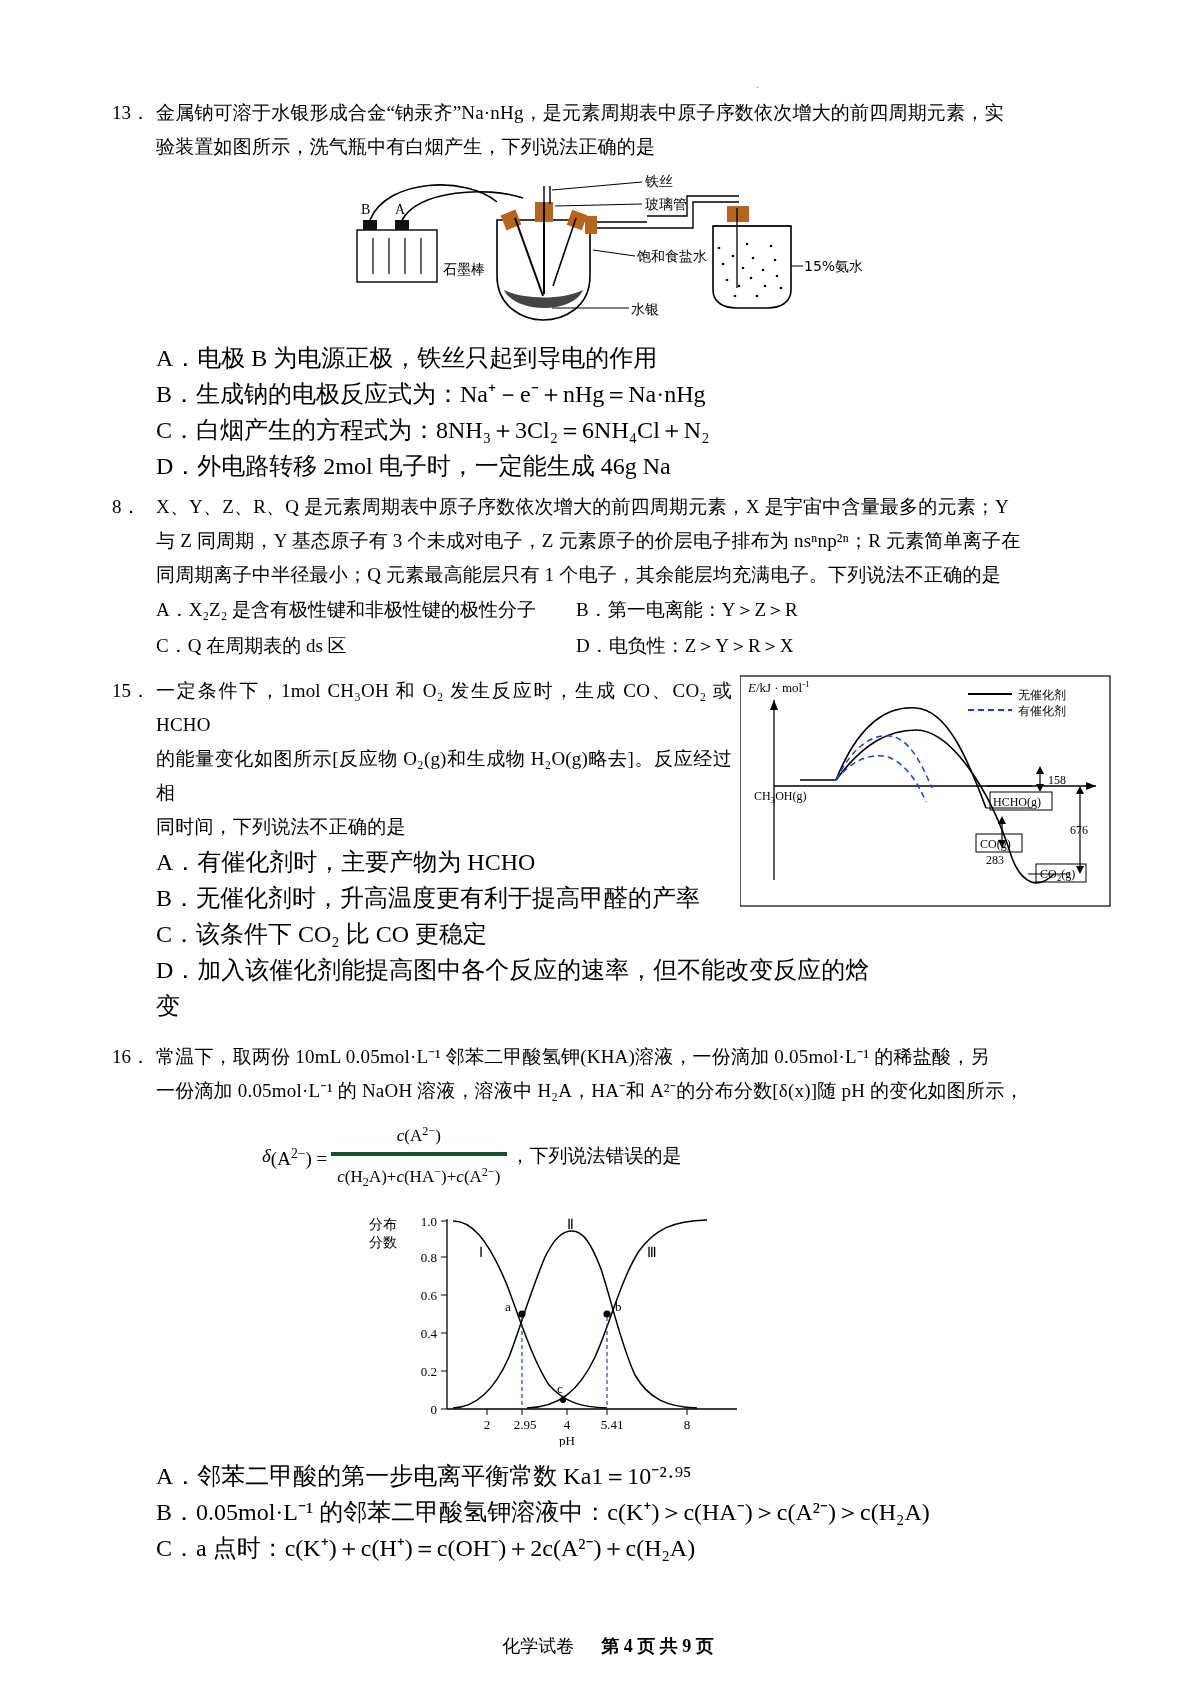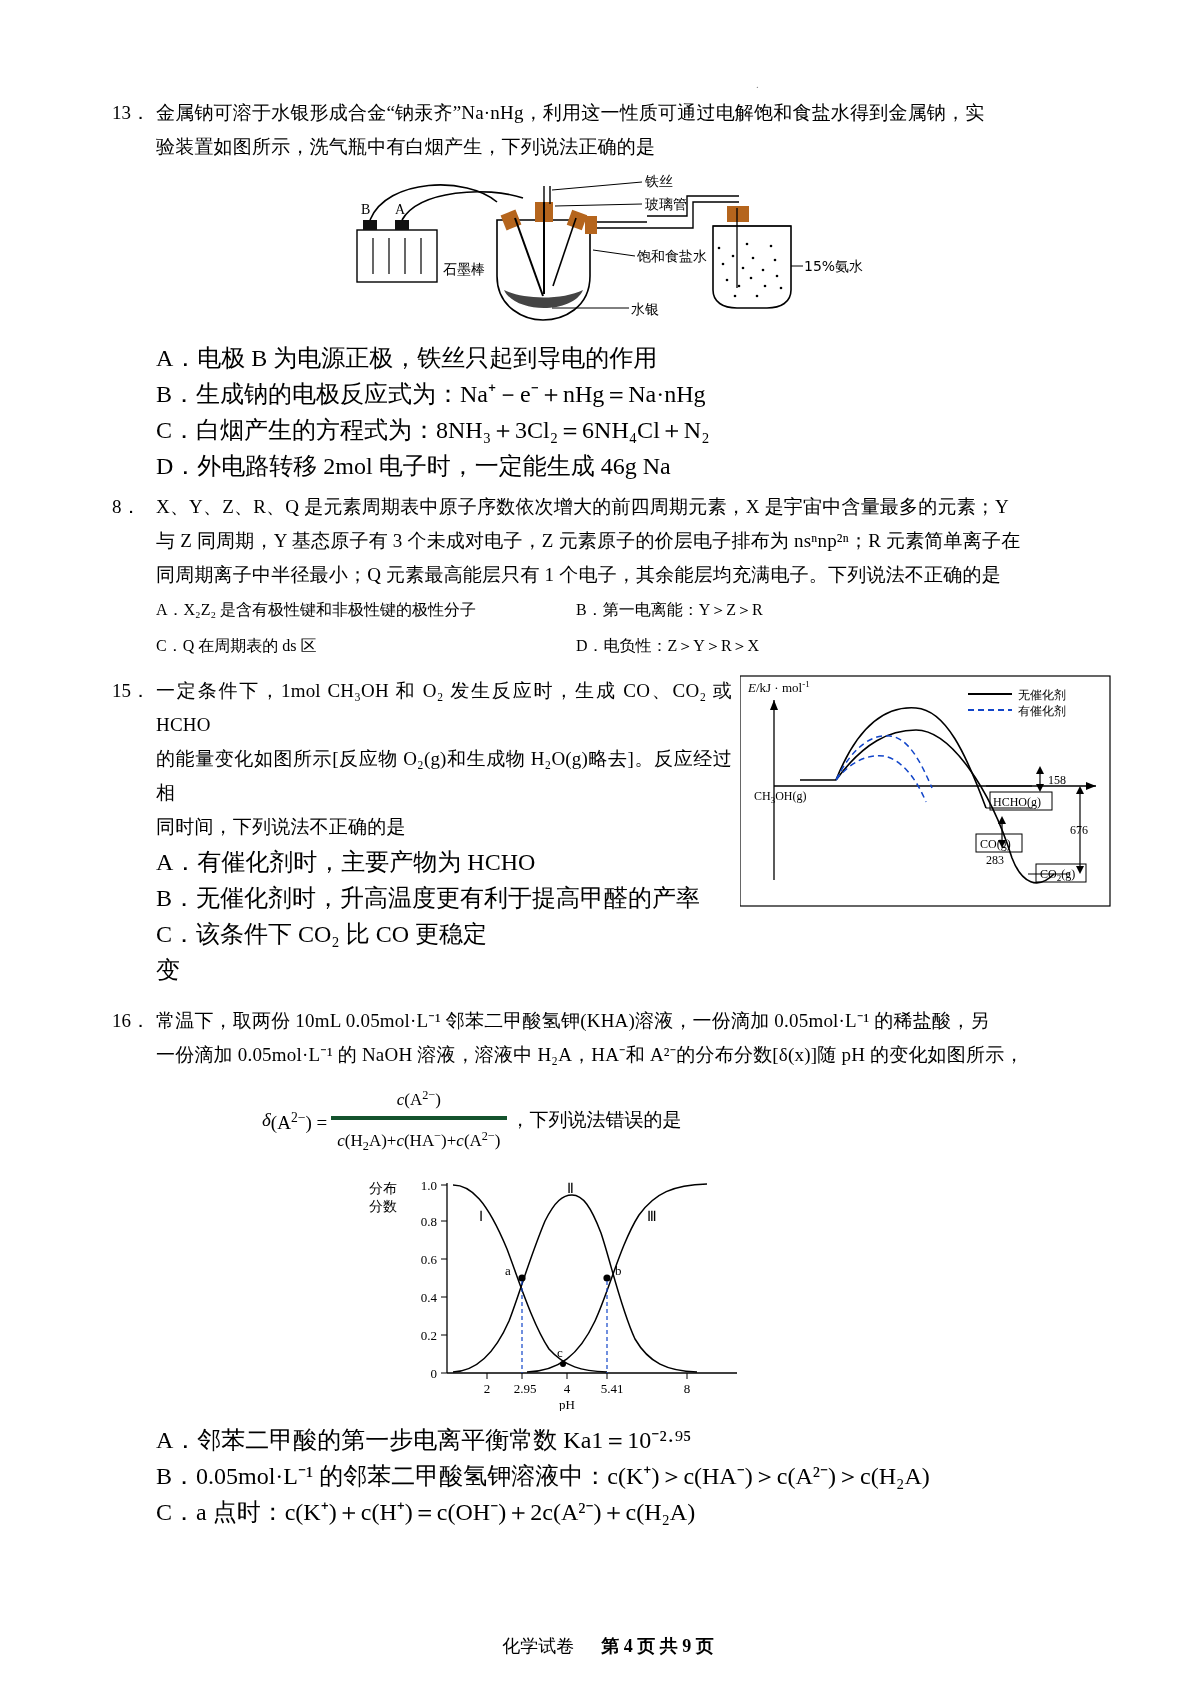--- a/index.html
+++ b/index.html
@@ -41,21 +41,21 @@
   }
   .opt{
     font-size:24px;
     line-height:36px;
     padding-left:44px;
   }
   .opt .lbl{ display:inline-block; min-width:34px; }
   .two-col{
     display:flex;
     padding-left:44px;
-    font-size:16px;
+    font-size:19px;
     line-height:36px;
   }
   .two-col .c1{ width:420px; }
   .two-col .c2{ flex:1; }
   sub{ font-size:0.72em; vertical-align:-0.28em; }
   sup{ font-size:0.72em; vertical-align:0.5em; }
 
   
   .fig13{
     position:relative;
@@ -120,21 +120,21 @@
 <div class="page">
 
   <div class="dot-top">.</div>
 
   <div class="content">
 
     <div class="q">
       <div class="qhead">
         <div class="qnum">13．</div>
         <div class="qtext">
-          <div>金属钠可溶于水银形成合金“钠汞齐”Na·nHg，利用这一性质可通过电解饱和食盐水得到金属钠，实</div>
+          <div>金属钠可溶于水银形成合金“钠汞齐”Na·nHg，是元素周期表中原子序数依次增大的前四周期元素，实</div>
           <div>验装置如图所示，洗气瓶中有白烟产生，下列说法正确的是</div>
         </div>
       </div>
 
       <div class="fig13">
         <svg width="560" height="170" viewBox="0 0 560 170">
 
           <rect x="10" y="62" width="80" height="52" fill="none" stroke="#000" stroke-width="1.4"></rect>
           <line x1="26" y1="70" x2="26" y2="106" stroke="#000" stroke-width="1.2"></line>
           <line x1="42" y1="70" x2="42" y2="106" stroke="#000" stroke-width="1.2"></line>
@@ -253,20 +253,23 @@
         </div>
         <div class="opt">
           <span class="lbl">A．</span><span>有催化剂时，主要产物为 HCHO</span>
         </div>
         <div class="opt">
           <span class="lbl">B．</span><span>无催化剂时，升高温度更有利于提高甲醛的产率</span>
         </div>
         <div class="opt">
           <span class="lbl">C．</span><span>该条件下 CO₂ 比 CO 更稳定</span>
         </div>
+        <div class="opt" style="width:820px;">
+          <span class="lbl">D．</span><span>加入该催化剂能提高图中各个反应的速率，但不能改变反应的焓</span>
+        </div>
         <div class="opt">
           <span>变</span>
         </div>
       </div>
 
       <div class="fig15">
         <svg width="372" height="250" viewBox="0 0 372 250">
           <rect x="0" y="8" width="370" height="230" fill="none" stroke="#000" stroke-width="1.2"></rect>
 
           <text x="8" y="24" font-size="13" font-family="Liberation Serif, serif"><tspan font-style="italic">E</tspan>/kJ · mol<tspan font-size="9" dy="-5">-1</tspan></text>

